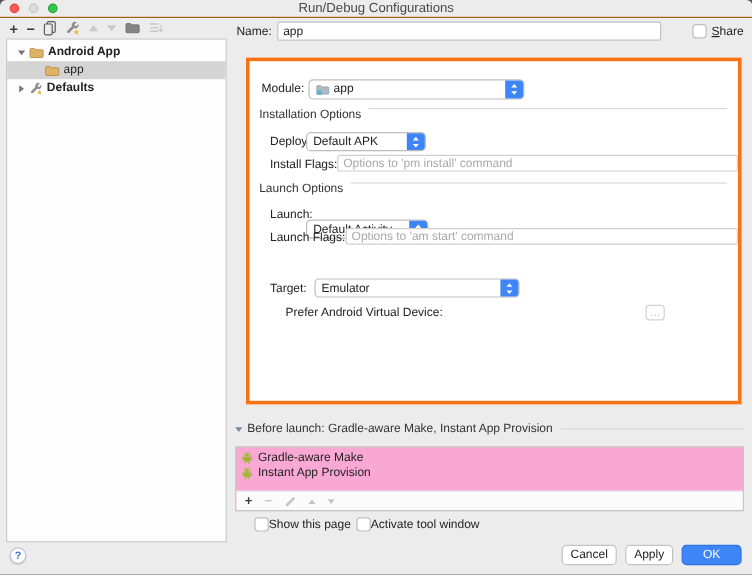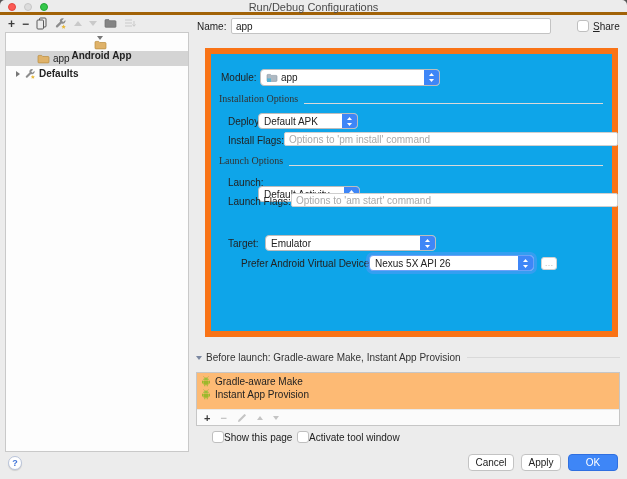--- a/index.html
+++ b/index.html
@@ -4,21 +4,21 @@
 <style>
   * { margin:0; padding:0; box-sizing:border-box; }
   html,body { background:#555; }
   body { font-family:"Liberation Sans","DejaVu Sans",sans-serif; }
   .window {
     position:relative; width:627px; height:479px; background:#ececec;
     border-radius:5px 5px 0 0; overflow:hidden; font-size:10px; color:#222;
   }
   
   .titlebar { position:absolute; left:0; top:0; width:627px; height:15px;
-    border-bottom:3px solid #a16207; }
+    border-bottom:1px solid #a16207; }
   .title { text-align:center; line-height:15px; font-size:11px; color:#4a4a4a; }
   .light { position:absolute; top:3px; width:8px; height:8px; border-radius:50%; }
   .light.red   { left:8px;  background:#fc5a54; border:1px solid #e1463e; }
   .light.min   { left:24px; background:#dcdcdc; border:1px solid #c6c6c6; }
   .light.green { left:40px; background:#34c84a; border:1px solid #24a334; }
   
   .top-toolbar { position:absolute; left:8px; top:16px; height:15px;
     display:flex; align-items:center; gap:7px; }
   .tb-glyph { font-size:12px; font-weight:bold; color:#3c3c3c; line-height:14px; }
   .tri { display:inline-block; width:0; height:0; }
@@ -54,23 +54,23 @@
   .tabs-wrap { position:absolute; left:205px; top:41px; width:414px;
     display:flex; justify-content:center; z-index:2; }
   .tabs { display:flex; background:#fff; border:1px solid #b9b9b9; border-radius:4px;
     overflow:hidden; height:15px; }
   .tab { padding:0 5px; line-height:13px; font-size:10px; color:#222;
     border-left:1px solid #c9c9c9; }
   .tab:first-child { border-left:none; }
   .tab.selected { background:#4489f4; color:#fff; }
   
   .panel { position:absolute; left:205px; top:48px; width:413px; height:289px;
-    border:6px solid #f97316; background:#0ea5e9; }
+    border:3px solid #f97316; background:#ffffff; }
   .plabel { position:absolute; white-space:nowrap; font-size:10px; color:#222; }
-  .section { position:absolute; left:8px; right:9px; display:flex; align-items:flex-end;font-family:Liberation Serif, serif; }
+  .section { position:absolute; left:8px; right:9px; display:flex; align-items:flex-start; }
   .section .stext { white-space:nowrap; color:#333; }
   .hr { flex:1; margin-left:6px; border-top:1px solid #d9d9d9; height:0; }
   
   .popup { position:absolute; background:#fff; border:1px solid #bdbdbd;
     border-radius:4px; display:flex; align-items:center; }
   .popup .ptext { flex:1; padding-left:5px; white-space:nowrap; overflow:hidden;
     display:flex; align-items:center; gap:3px; }
   .stepper { width:15px; align-self:stretch; background:#3e86f7;
     border-radius:0 3px 3px 0; display:flex; align-items:center; justify-content:center; }
   .popup.focused { border-color:#6ba1f7; box-shadow:0 0 0 3px rgba(100,150,250,.45); }
@@ -80,21 +80,21 @@
   .browse-btn { position:absolute; width:16px; height:13px; background:#fff;
     border:1px solid #d2d2d2; border-radius:3px; color:#bdbdbd; font-size:9px;
     line-height:10px; text-align:center; }
   
   .bl-header { position:absolute; left:196px; top:352px; width:424px;
     display:flex; align-items:center; }
   .bl-header .bltext { margin-left:4px; white-space:nowrap; color:#333; }
   .tri-bl { border-left:3px solid transparent; border-right:3px solid transparent;
     border-top:4px solid #7a87a0; }
   .task-list { position:absolute; left:196px; top:372px; width:424px; height:54px;
-    background:#fdba74; border:1px solid #c6c6c6; display:flex; flex-direction:column;text-align:right; }
+    background:#f9a8d4; border:1px solid #c6c6c6; display:flex; flex-direction:column;text-align:right; }
   .task-items { flex:1; padding-top:2px; }
   .task-item { height:13px; display:flex; align-items:center; padding-left:4px; }
   .task-item .lbl { margin-left:4px; }
   .list-toolbar { height:16px; border-top:1px solid #e9e9e9; background:#fbfbfb;
     display:flex; align-items:center; gap:10px; padding-left:7px; }
   .lt-glyph { font-size:11px; font-weight:bold; color:#3a3a3a; line-height:12px; }
   .lt-dis { color:#c4c4c4; }
   .tri-up-lt { border-left:3.5px solid transparent; border-right:3.5px solid transparent; border-bottom:4.5px solid #c4c4c4; }
   .tri-down-lt { border-left:3.5px solid transparent; border-right:3.5px solid transparent; border-top:4.5px solid #c4c4c4; }
   
@@ -144,21 +144,21 @@
     </span>
     <span>
       <svg width="12" height="11" viewBox="0 0 12 11">
         <path d="M1 2 H8 M1 5 H8 M1 8 H8" stroke="#c9c9c9" stroke-width="1.2"></path>
         <path d="M10 3 V8 M8.5 6.5 L10 8.3 L11.5 6.5" stroke="#c9c9c9" fill="none"></path>
       </svg>
     </span>
   </div>
 
   <div class="tree">
-    <div class="tree-row bold" style="padding-left:6px;flex-direction:column;">
+    <div class="tree-row bold" style="padding-left:6px;">
       <span class="tw">
           <span class="tri tri-down"></span>
         </span>
       <span>
         <svg width="13" height="10" viewBox="0 0 13 10">
           <path d="M1 2.3 Q1 1.4 1.9 1.4 H4.7 L5.8 2.5 H11.1 Q12 2.5 12 3.4 V8 Q12 8.9 11.1 8.9 H1.9 Q1 8.9 1 8 Z" fill="#dfb269" stroke="#b98d3e" stroke-width="0.7"></path>
         </svg>
       </span>
       <span class="lbl">Android App</span>
     </div>
@@ -263,31 +263,20 @@
         </span>
       <span class="stepper">
         <svg width="7" height="11" viewBox="0 0 7 11">
             <path d="M3.5 1 L6 4 H1 Z" fill="#fff"></path>
             <path d="M1 7 H6 L3.5 10 Z" fill="#fff"></path>
           </svg>
       </span>
     </div>
 
     <span class="plabel" style="left:30px; top:204px;">Prefer Android Virtual Device:</span>
-    <div class="popup focused" style="left:158px; top:201px; width:165px; height:16px;">
-      <span class="ptext">
-          <span>Nexus 5X API 26</span>
-        </span>
-      <span class="stepper">
-        <svg width="7" height="11" viewBox="0 0 7 11">
-            <path d="M3.5 1 L6 4 H1 Z" fill="#fff"></path>
-            <path d="M1 7 H6 L3.5 10 Z" fill="#fff"></path>
-          </svg>
-      </span>
-    </div>
     <span class="browse-btn" style="left:330px; top:203px;">…</span>
   </div>
 
   <div class="bl-header">
     <span class="tri tri-bl"></span>
     <span class="bltext">Before launch: Gradle-aware Make, Instant App Provision</span>
     <span class="hr"></span>
   </div>
 
   <div class="task-list">

